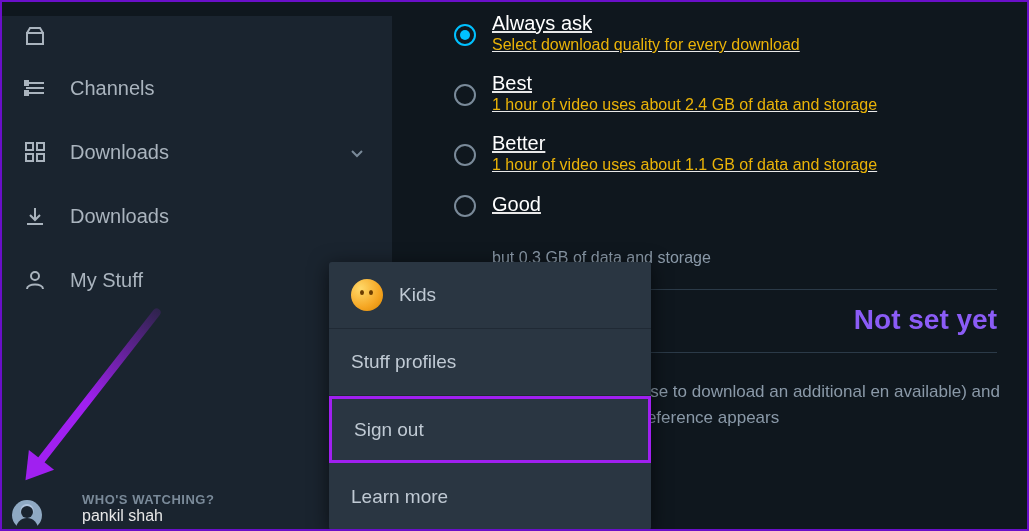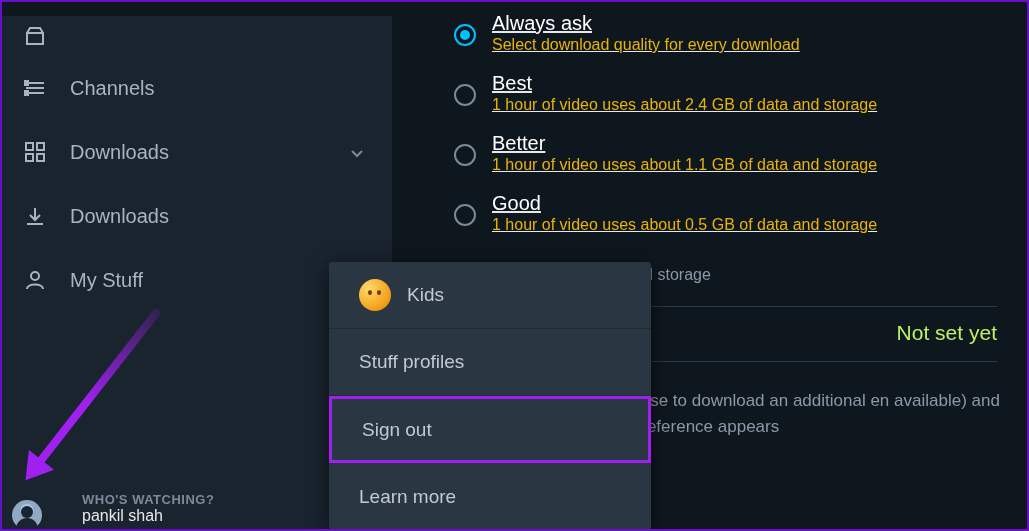--- a/index.html
+++ b/index.html
@@ -91,34 +91,34 @@
 
   .sep{
     border:none; border-top:1px solid #2b3a48;
     margin-top:22px; margin-right:30px; margin-left:-32px;
   }
   .setting-row{
     display:flex; align-items:center;
     margin-top:14px; margin-left:-32px; margin-right:30px;
   }
   .setting-label{ font-size:21px; color:#ffffff;}
-  .setting-value{ font-size:21px; color:#bef264; margin-left:auto; font-weight:400;}
+  .setting-value{ font-size:28px; color:#8b5cf6; margin-left:auto; font-weight:700;}
   .setting-desc{ font-size:17px; color:#8a99a8; margin-top:26px; margin-left:-32px; line-height:1.55; max-width:630px;}
 
   .popup{
     position:absolute;
     left:327px; top:260px;
     width:322px;
     background:#2a3642;
     border-radius:3px;
     box-shadow:0 4px 20px rgba(0,0,0,0.6);
   }
   .popup-item{
     height:67px; display:flex; align-items:center;
-    padding:0 30px;
+    padding:0 22px;
     font-size:19px; color:#c0cad4;
     border-bottom:1px solid #202a35;
     cursor:pointer;
   }
   .popup-item:last-child{border-bottom:none;}
   .kids-icon{
     width:32px; height:32px; border-radius:50%;
     background:radial-gradient(circle at 30% 30%, #ffd96a, #f5a623 60%, #d98500);
     margin-right:16px; position:relative;
   }
@@ -234,21 +234,20 @@
     <div class="radio-outer"></div>
     <div class="radio-text">
       <div class="radio-title">Better</div>
       <div class="radio-sub">1 hour of video uses about 1.1 GB of data and storage</div>
     </div>
   </div>
   <div class="radio-row">
     <div class="radio-outer"></div>
     <div class="radio-text">
       <div class="radio-title">Good</div>
-      <div class="radio-sub">1 hour of video uses about 0.5 GB of data and storage</div>
     </div>
   </div>
   <div class="datasav-sub">but 0.3 GB of data and storage</div>
 
   <hr class="sep">
   <div class="setting-row">
     <div class="setting-label">audio language</div>
     <div class="setting-value">Not set yet</div>
   </div>
   <hr class="sep" style="margin-top:16px">

